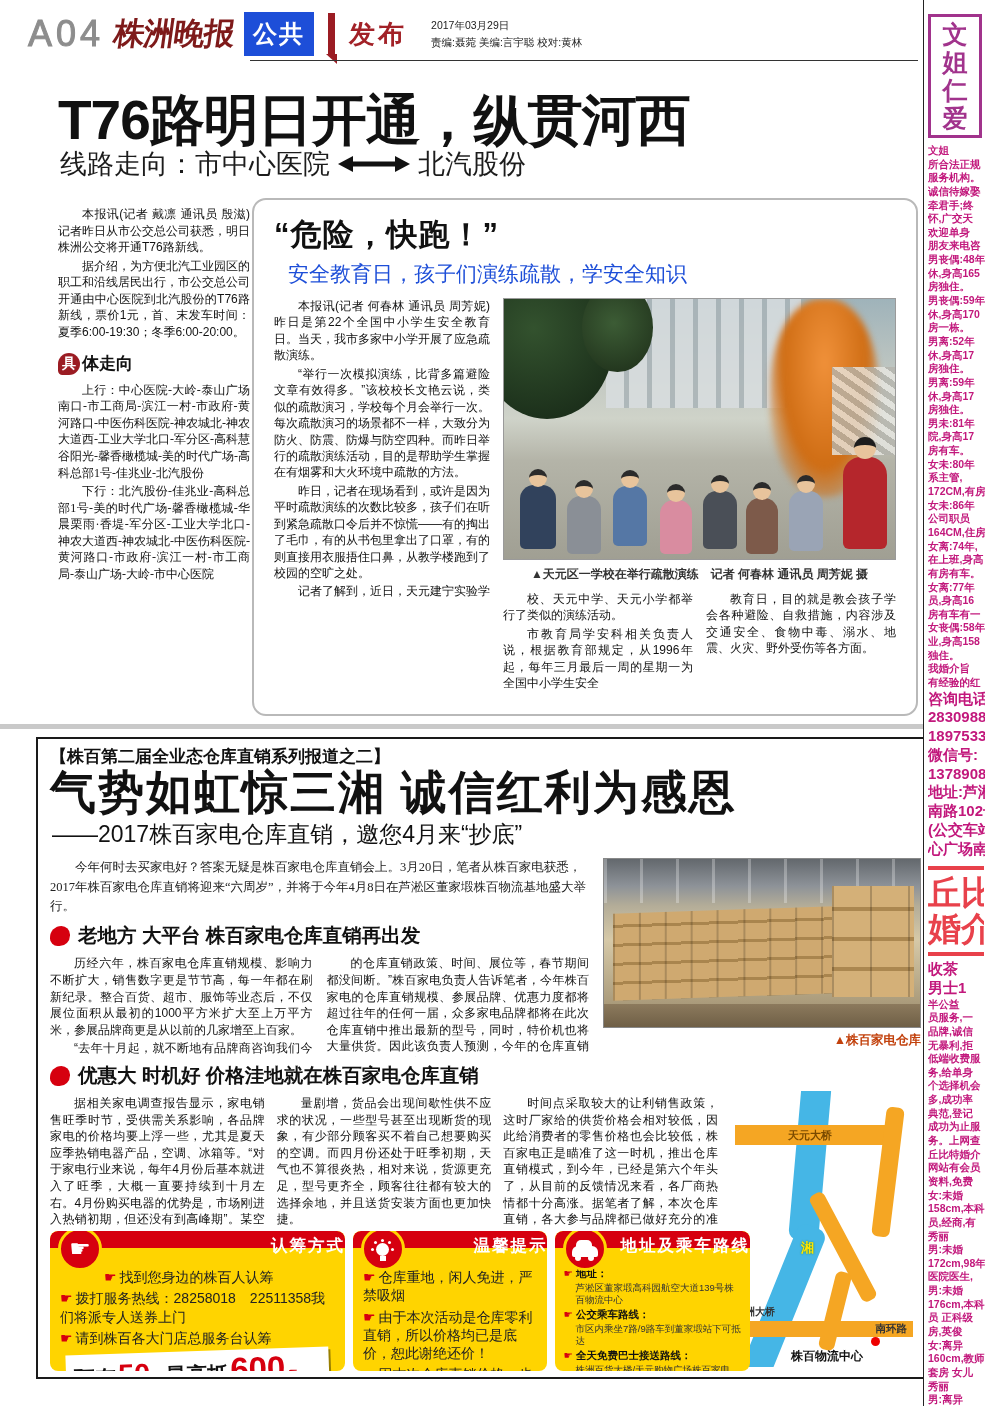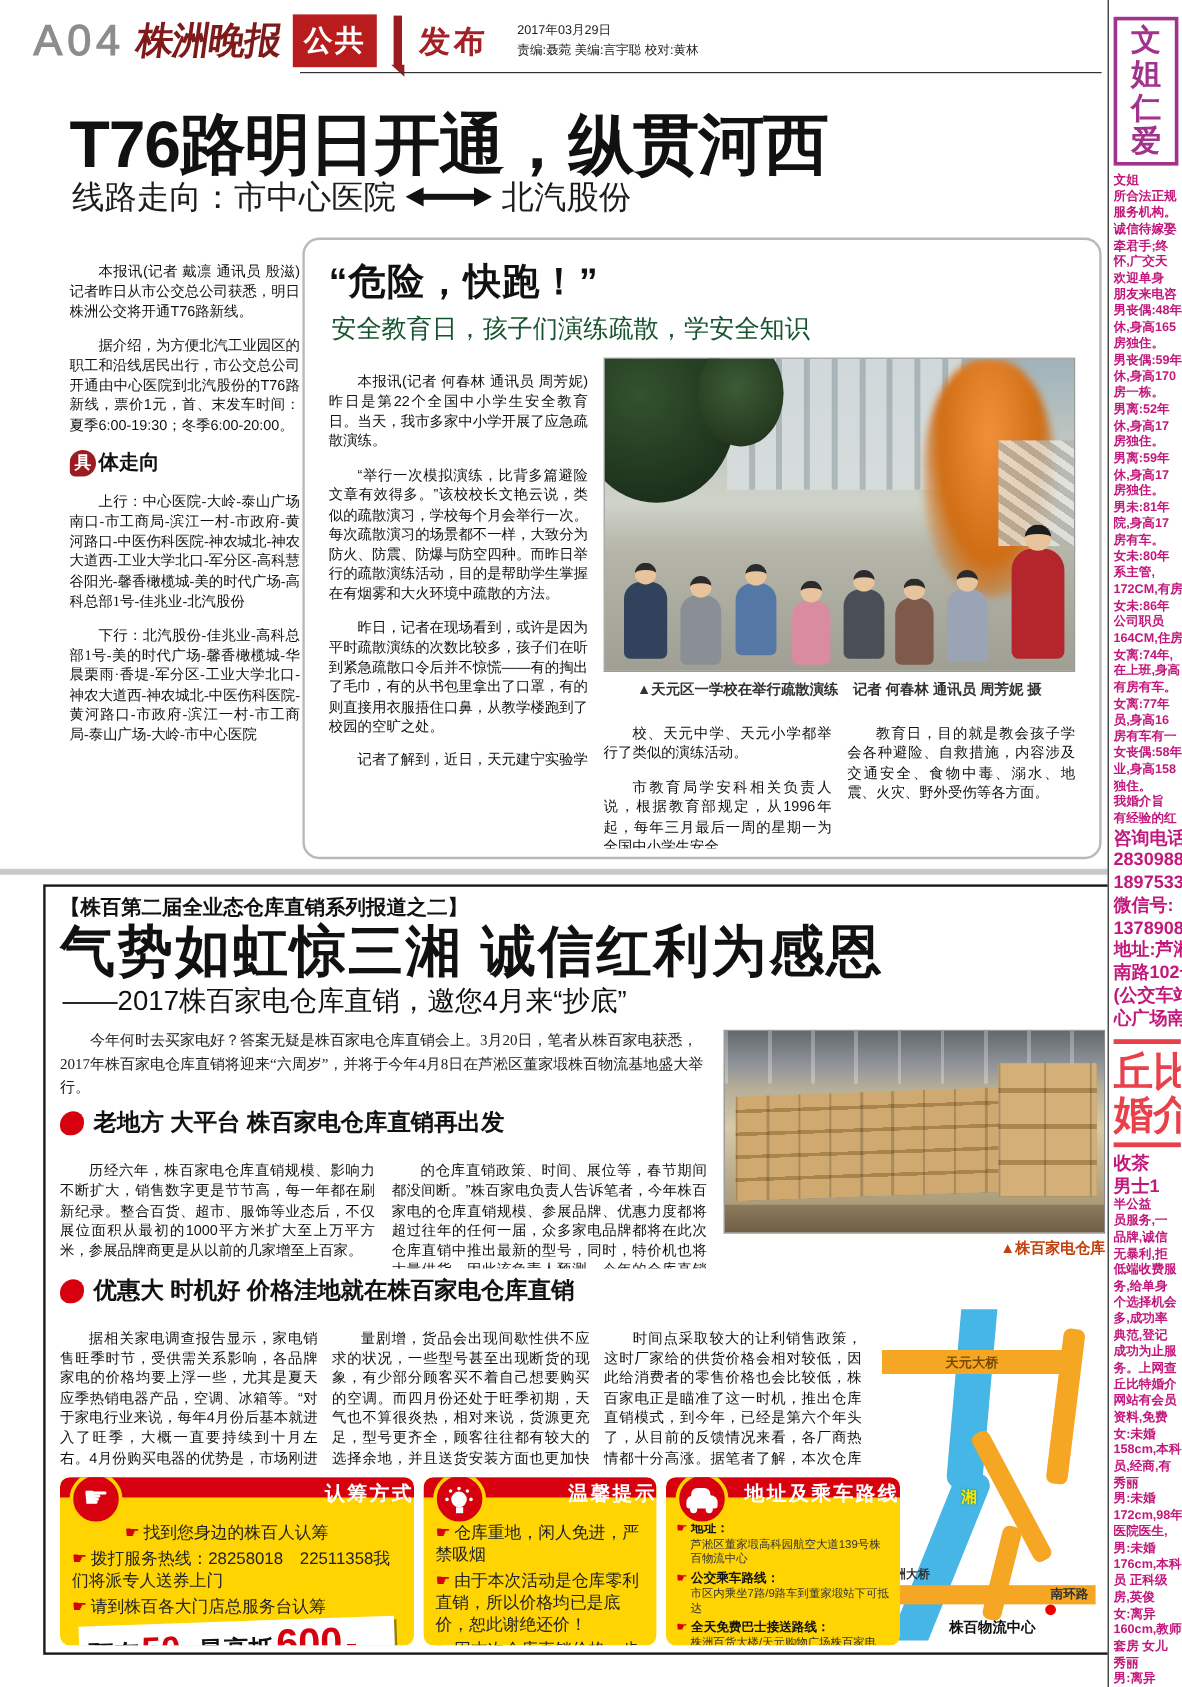--- a/index.html
+++ b/index.html
@@ -4,43 +4,43 @@
 <style>
   html,body{margin:0;padding:0;}
   body{width:985px;height:1406px;position:relative;background:#fff;
        font-family:"Liberation Sans","DejaVu Sans",sans-serif;color:#111;overflow:hidden;}
   .serif{font-family:Liberation Serif, serif;}
   
   #header{position:absolute;left:28px;top:6px;width:890px;height:56px;display:flex;align-items:center;gap:10px;}
   .a04{font-size:36px;font-weight:300;color:#8d8d8d;letter-spacing:4px;-webkit-text-stroke:1px #8d8d8d;}
   .paper-logo{font-size:31px;font-weight:900;color:#7e1a1a;transform:skewX(-8deg);letter-spacing:-1px;
               font-family:"Liberation Serif","DejaVu Serif",serif;}
-  .pubbox{background:#b91c1c;color:#fff;font-size:24px;font-weight:900;padding:6px 9px;letter-spacing:2px;}
+  .pubbox{background:#1d4ed8;color:#fff;font-size:24px;font-weight:900;padding:6px 9px;letter-spacing:2px;}
   .pubbar{width:7px;height:42px;background:#9b1c23;position:relative;margin-left:4px;}
   .pubbar::after{content:"";position:absolute;left:-2px;bottom:-9px;border-top:10px solid #9b1c23;border-left:11px solid transparent;}
   .pubname{color:#a22127;font-size:26px;font-weight:900;letter-spacing:3px;margin-left:4px;}
   .dateblock{margin-left:14px;font-size:10.5px;line-height:1.6;color:#222;}
   #header-rule{position:absolute;left:250px;top:60px;width:668px;height:1px;background:#333;}
   
   #headline{position:absolute;left:58px;top:84px;width:864px;font-size:55px;font-weight:900;
             letter-spacing:-1px;white-space:nowrap;overflow:hidden;}
   #subheadline{position:absolute;left:60px;top:146px;display:flex;align-items:center;gap:8px;
                font-size:27px;color:#1c1c1c;white-space:nowrap;}
   
   #news1{position:absolute;left:58px;top:206px;width:192px;height:514px;overflow:hidden;
          font-size:12px;line-height:1.38;text-align:justify;}
-  .para{text-indent:2em;margin:12px 0 2px 0;}
+  .para{text-indent:2em;margin:0 0 2px 0;}
   .chip-head{display:flex;align-items:center;gap:2px;font-size:17px;font-weight:900;margin:12px 0 6px 0;color:#111;}
   .redchip{display:inline-flex;align-items:center;justify-content:center;width:22px;height:22px;border-radius:50% 50% 50% 20%;
            background:#9b1c23;color:#fff;font-size:14px;font-weight:900;}
   
   #news2{position:absolute;left:252px;top:198px;width:666px;height:518px;border:2px solid #b9b9b9;
          border-radius:14px;padding:14px 20px;box-sizing:border-box;overflow:hidden;background:#fff;}
   .n2title{font-size:31px;font-weight:900;letter-spacing:1px;}
-  .n2sub{font-size:21px;margin:4px 0 10px 2px;color:#14532d;}
+  .n2sub{font-size:21px;margin:4px 0 10px 14px;color:#1d4ed8;}
   .n2content{display:flex;gap:13px;}
   .n2left{width:216px;height:436px;overflow:hidden;font-size:12px;line-height:1.37;text-align:justify;}
   .n2right{flex:1;}
   .caption1{font-size:12px;margin:6px 0 8px 0;text-align:center;color:#333;font-weight:700;}
   .n2cols{display:flex;gap:13px;}
   .n2col{flex:1;height:116px;overflow:hidden;font-size:12px;line-height:1.37;text-align:justify;}
   
   .photo1{width:100%;height:262px;position:relative;overflow:hidden;border:1px solid #9a9a9a;box-sizing:border-box;
           background:linear-gradient(180deg,#9fb3ba 0%,#c2c8c2 30%,#cfd3c9 46%,#b4b4a8 62%,#a09f93 100%);}
   .ph1-building{position:absolute;left:26%;top:0;width:50%;height:42%;opacity:.85;

